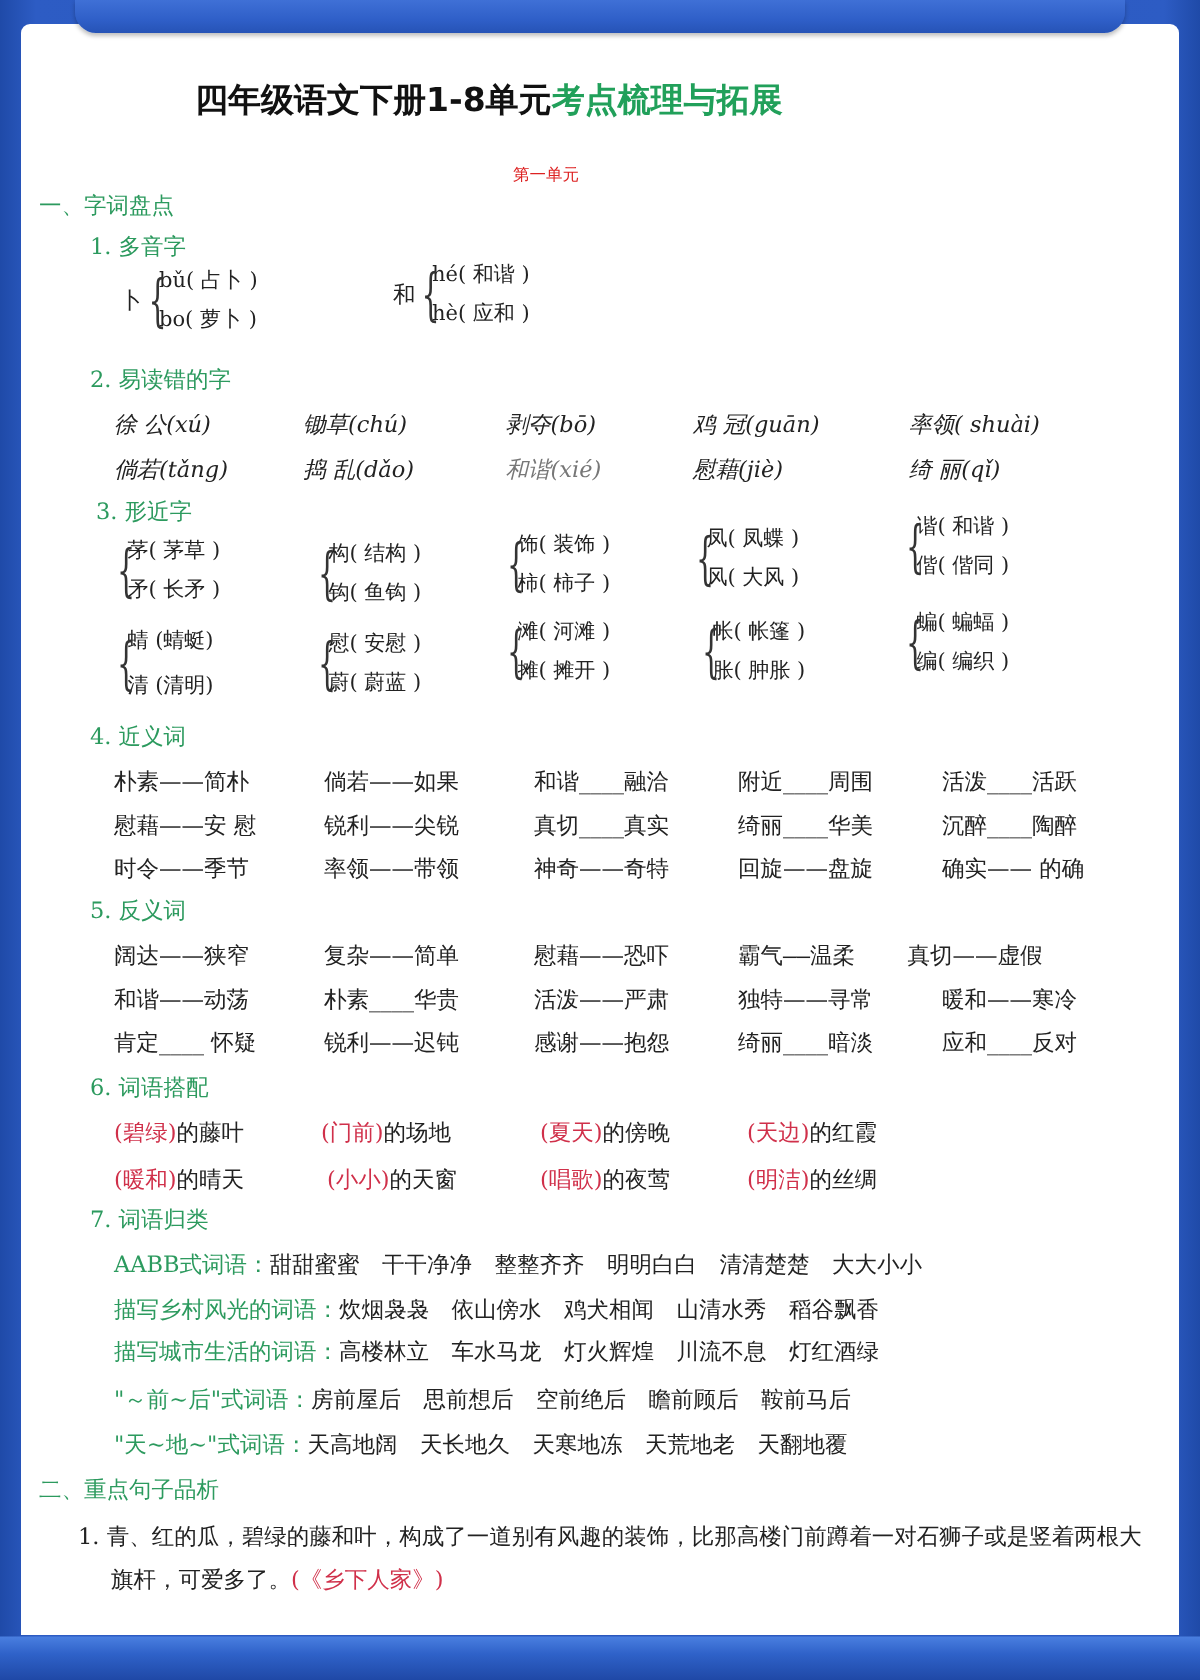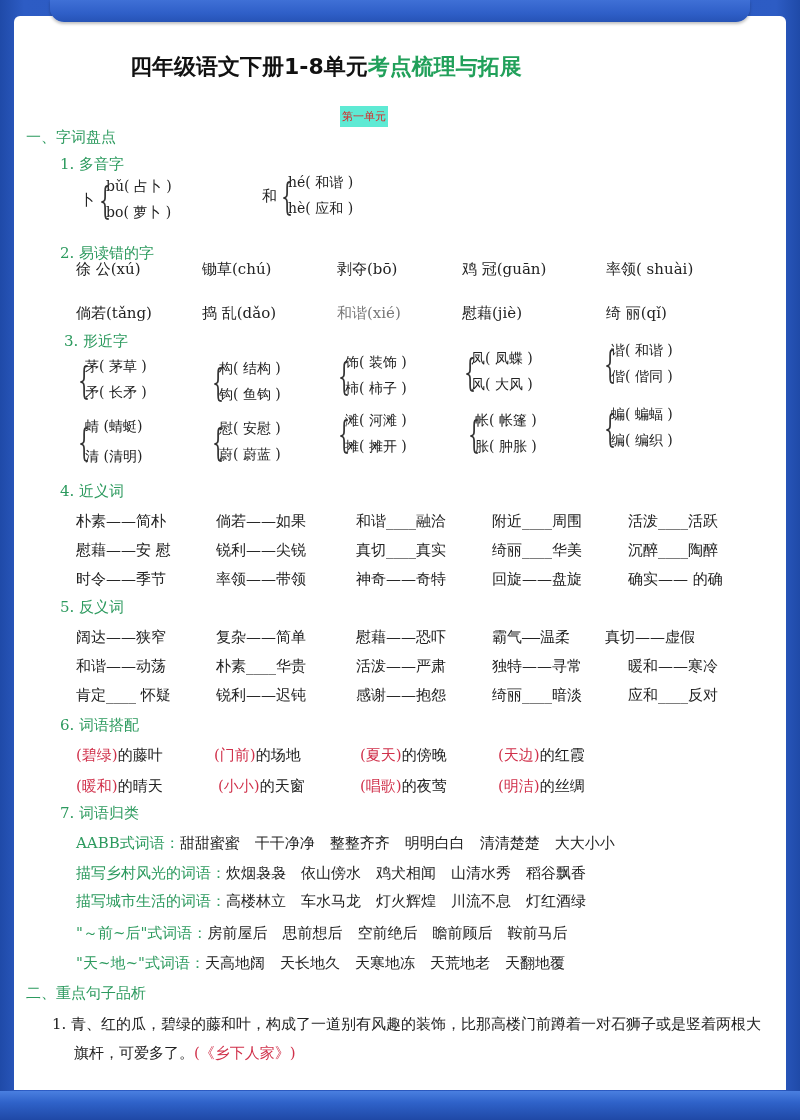--- a/index.html
+++ b/index.html
@@ -15,21 +15,21 @@
     background: #fff; border-radius: 6px 6px 0 0; z-index: 2; }
   .bottom-bar { position: absolute; left: 0; top: 1091px; width: 800px; height: 29px;
     background: linear-gradient(180deg, #4a7fe0 0%, #2f62c9 40%, #1f48a6 100%); z-index: 3; }
 
   .content { position: absolute; left: 14px; top: 16px; width: 772px; z-index: 4; }
 
   .title { position: absolute; top: 36px; left: 116px; font-family: "DejaVu Sans", "Liberation Sans", sans-serif;
     font-weight: bold; font-size: 22px; letter-spacing: 0px; white-space: nowrap; }
   .title .t1 { color: #111; }
   .title .t2 { color: #21a05a; }
-  .unit-badge { position: absolute; top: 90px; left: 326px; background: #5eead4; color: #d22;
+  .unit-badge { position: absolute; top: 90px; left: 326px; background: #ffffff; color: #d22;
     font-family: "DejaVu Sans", sans-serif; font-size: 11px; padding: 3px 2px; }
 
   .green { color: #2c9a5e; }
   .h1 { position: absolute; font-family: "DejaVu Sans", sans-serif; font-size: 15px; font-weight: normal; color: #2c9a5e; }
   .h2 { position: absolute; font-size: 15px; color: #2c9a5e; }
 
   .row { position: absolute; font-size: 15px; white-space: nowrap; color: #222; }
   .cell { position: absolute; white-space: nowrap; }
   .gray { color: #777; }
   .red { color: #d0304a; }
@@ -70,28 +70,28 @@
   <div class="brace-group" style="left:248px; top:158px;">
     <span class="poly-char">和</span>
     <span class="brace">{</span>
     <div class="brace-lines">
       <span>hé( 和谐 )</span>
       <span>hè( 应和 )</span>
     </div>
   </div>
 
   <div class="h2" style="left:46px; top:228px;">2. 易读错的字</div>
-  <div class="row" style="left:62px; top:244px; width:700px; height:20px;">
+  <div class="row" style="left:62px; top:258px; width:700px; height:20px;font-style:italic;">
     <span class="cell" style="left:0;">徐 公(xú)</span>
     <span class="cell" style="left:126px;">锄草(chú)</span>
     <span class="cell" style="left:261px;">剥夺(bō)</span>
     <span class="cell" style="left:386px;">鸡 冠(guān)</span>
     <span class="cell" style="left:530px;">率领( shuài)</span>
   </div>
-  <div class="row" style="left:62px; top:288px; width:700px; height:20px;">
+  <div class="row" style="left:62px; top:288px; width:700px; height:20px;font-style:italic;">
     <span class="cell" style="left:0;">倘若(tǎng)</span>
     <span class="cell" style="left:126px;">捣 乱(dǎo)</span>
     <span class="cell gray" style="left:261px;">和谐(xié)</span>
     <span class="cell" style="left:386px;">慰藉(jiè)</span>
     <span class="cell" style="left:530px;">绮 丽(qǐ)</span>
   </div>
 
   <div class="h2" style="left:50px; top:316px;">3. 形近字</div>
 
   <div class="brace-group" style="left:62px; top:342px;">

